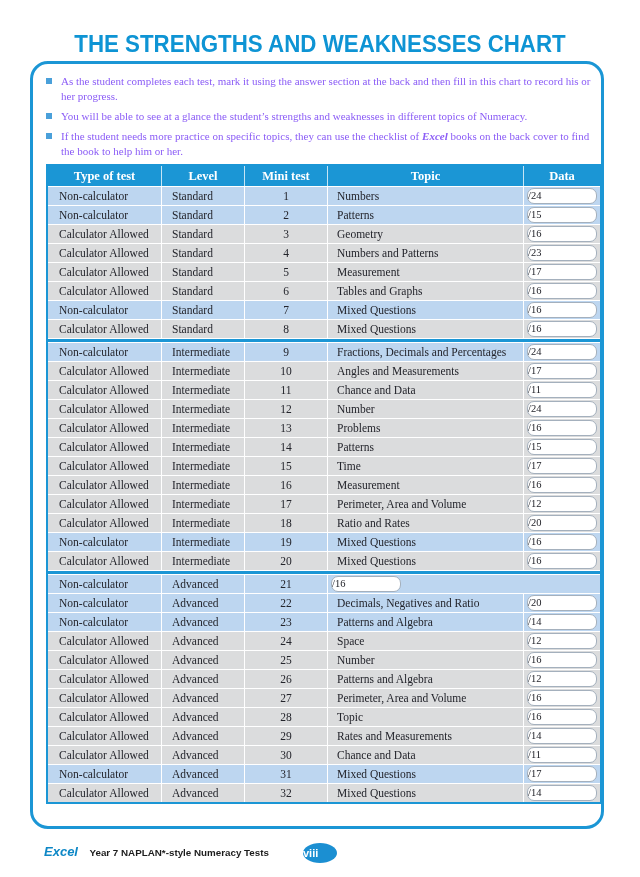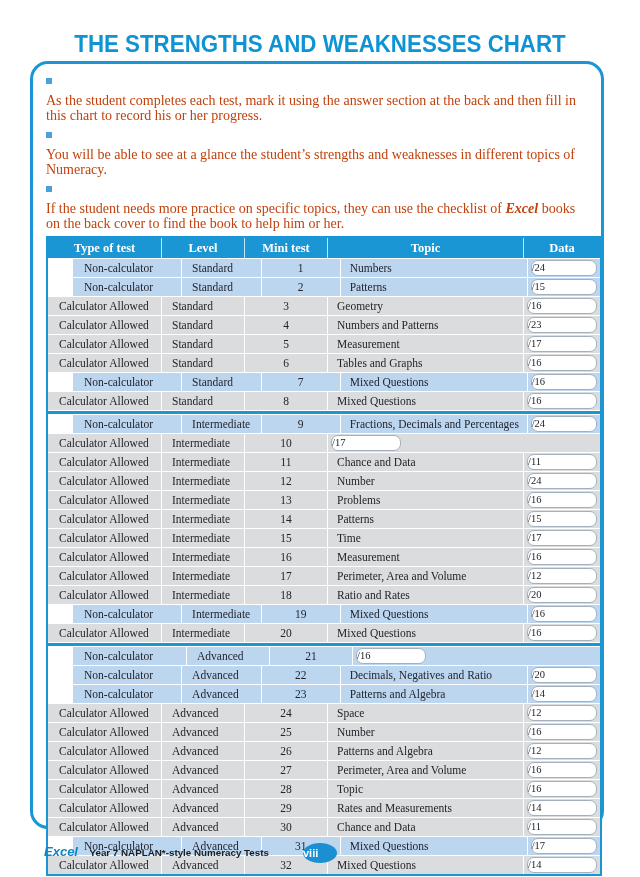--- a/index.html
+++ b/index.html
@@ -27,21 +27,21 @@
   }
   .panel{
     position:absolute;top:61px;left:30px;width:574px;height:768px;
     border:3px solid var(--accent);border-radius:18px;
     box-sizing:border-box;background:#fff;
     padding:10px 9px 0 13px;
   }
   .bullets{margin:0 0 4px 0;}
   .bullet{
     display:flex;gap:9px;margin-bottom:5px;
-    font-size:14px;line-height:15px;color:#c2410c;flex-direction:column;
+    font-size:11px;line-height:15px;color:#8b5cf6;
   }
   .sq{
     flex:none;width:6px;height:6px;background:var(--bullet-blue);
     margin-top:4px;
   }
   .bullet-text{display:block;}
   .brand-em{font-weight:bold;font-style:italic;}
   .swtable{
     width:556px;box-sizing:border-box;
     border:2px solid var(--accent);
@@ -53,21 +53,21 @@
     font-size:12.5px;line-height:20px;text-align:center;
     border-right:1px solid rgba(255,255,255,.75);
     white-space:nowrap;overflow:hidden;
   }
   .c-type{width:114px;}
   .c-level{width:83px;}
   .c-mini{width:83px;}
   .c-topic{width:196px;}
   .c-mark{width:76px;border-right:none !important;}
   .row{display:flex;height:18px;border-top:1px solid #ffffff;}
-  .row.blue{background:var(--row-blue);margin-left:25px;}
+  .row.blue{background:var(--row-blue);}
   .row.gray{background:var(--row-gray);}
   .td{
     box-sizing:border-box;font-size:11.5px;line-height:18px;color:#23242b;
     border-right:1px solid #ffffff;white-space:nowrap;overflow:hidden;
   }
   .td.c-type{padding-left:11px;}
   .td.c-level{padding-left:10px;}
   .td.c-mini{text-align:center;}
   .td.c-topic{padding-left:9px;}
   .td.c-mark{position:relative;}
@@ -215,20 +215,21 @@
     <div class="td c-topic">Fractions, Decimals and Percentages</div>
     <div class="td c-mark">
       <span class="mark-box">/24</span>
     </div>
   </div>
 
   <div class="row gray">
     <div class="td c-type">Calculator Allowed</div>
     <div class="td c-level">Intermediate</div>
     <div class="td c-mini">10</div>
+    <div class="td c-topic">Angles and Measurements</div>
     <div class="td c-mark">
       <span class="mark-box">/17</span>
     </div>
   </div>
 
   <div class="row gray">
     <div class="td c-type">Calculator Allowed</div>
     <div class="td c-level">Intermediate</div>
     <div class="td c-mini">11</div>
     <div class="td c-topic">Chance and Data</div>

